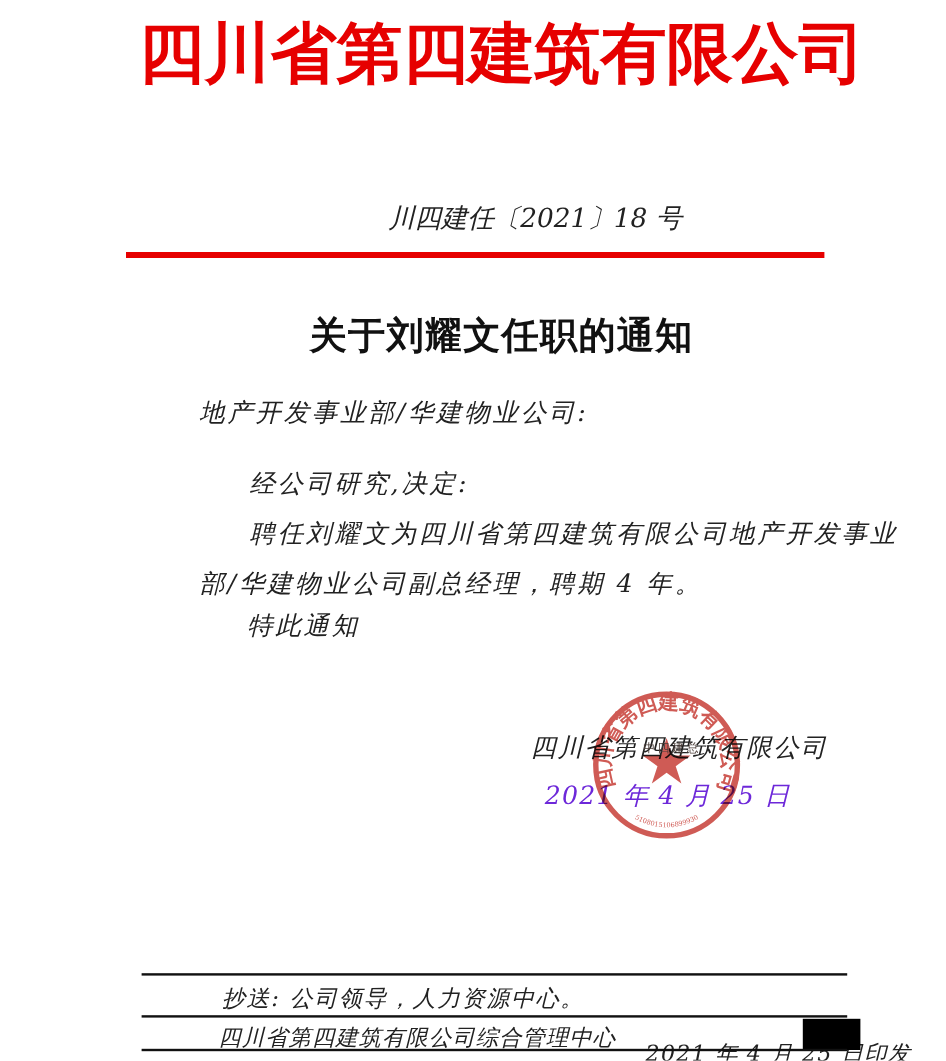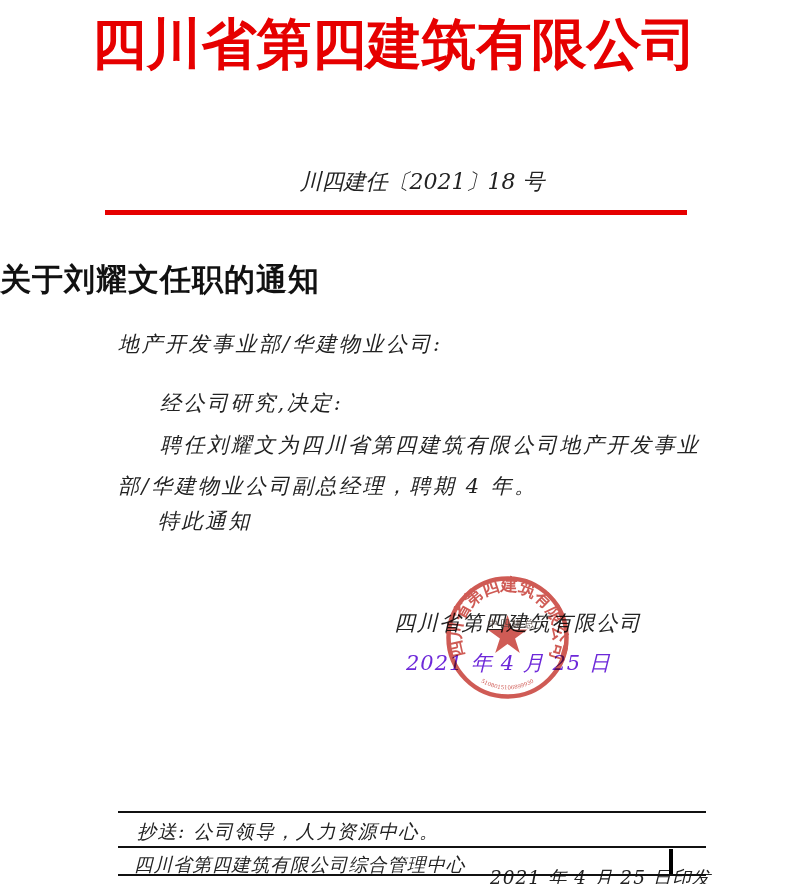--- a/index.html
+++ b/index.html
@@ -8,21 +8,21 @@
     font-family: "DejaVu Serif", "Liberation Serif", serif;
     color: #1a1a1a;
   }
   #page {
     position: relative;
     width: 788px;
     height: 884px;
     background: #ffffff;
     overflow: hidden;
   }
-  .abs { position: absolute; }
+  .abs { position: absolute; padding-left: 48px; }
 
   .company-header {
     top: 8px; left: 0; width: 788px;
     text-align: center;
     font-size: 55px;
     font-weight: bold;
     color: #e60000;
     letter-spacing: 0px;
     white-space: nowrap;
   }
@@ -35,20 +35,21 @@
     font-style: italic;
     white-space: nowrap;
   }
   .red-divider {
     top: 210px; left: 105px;
     width: 582px; height: 5px;
     background: #e60000;
   }
   .notice-title {
     top: 259px; left: 0; width: 788px;
+    text-align: center;
     font-size: 31px;
     font-weight: bold;
     color: #111;
     letter-spacing: 1px;
     white-space: nowrap;
   }
   .body-line {
     font-size: 21px;
     letter-spacing: 2.5px;
     color: #222;

